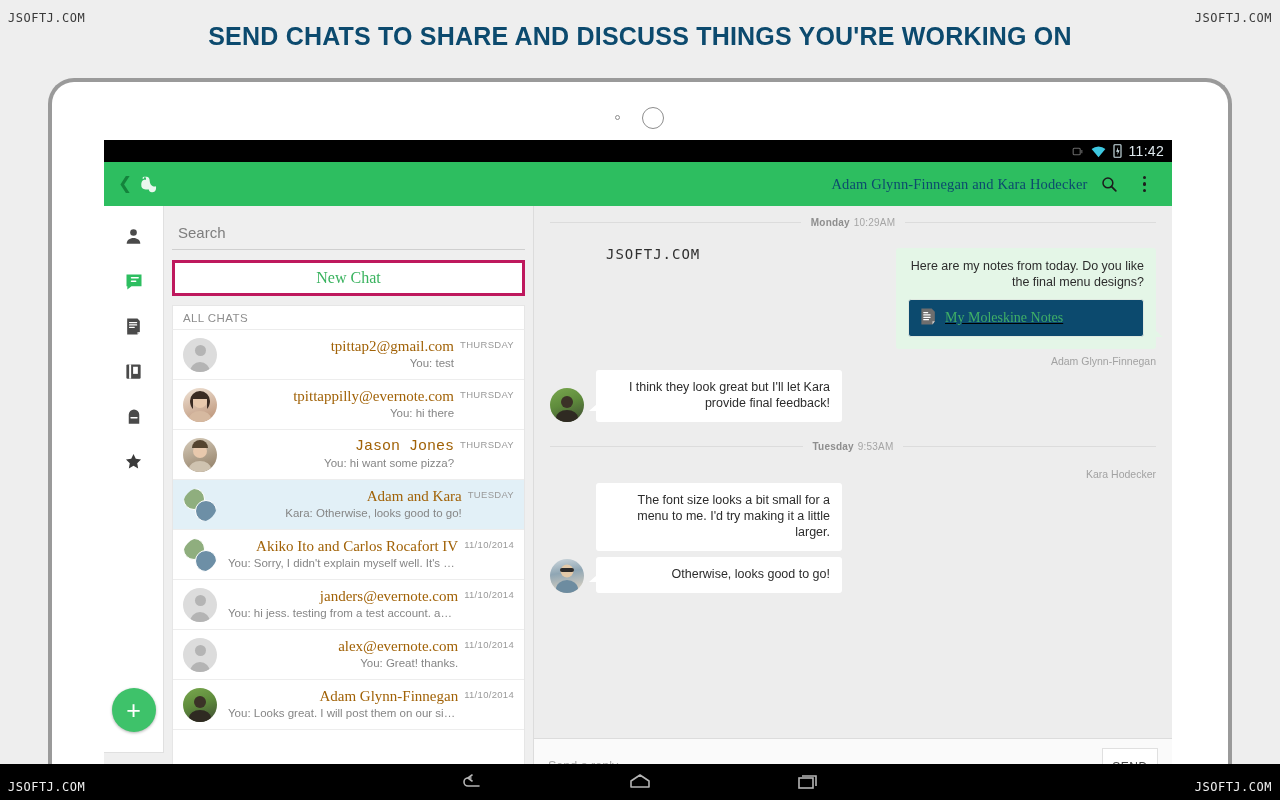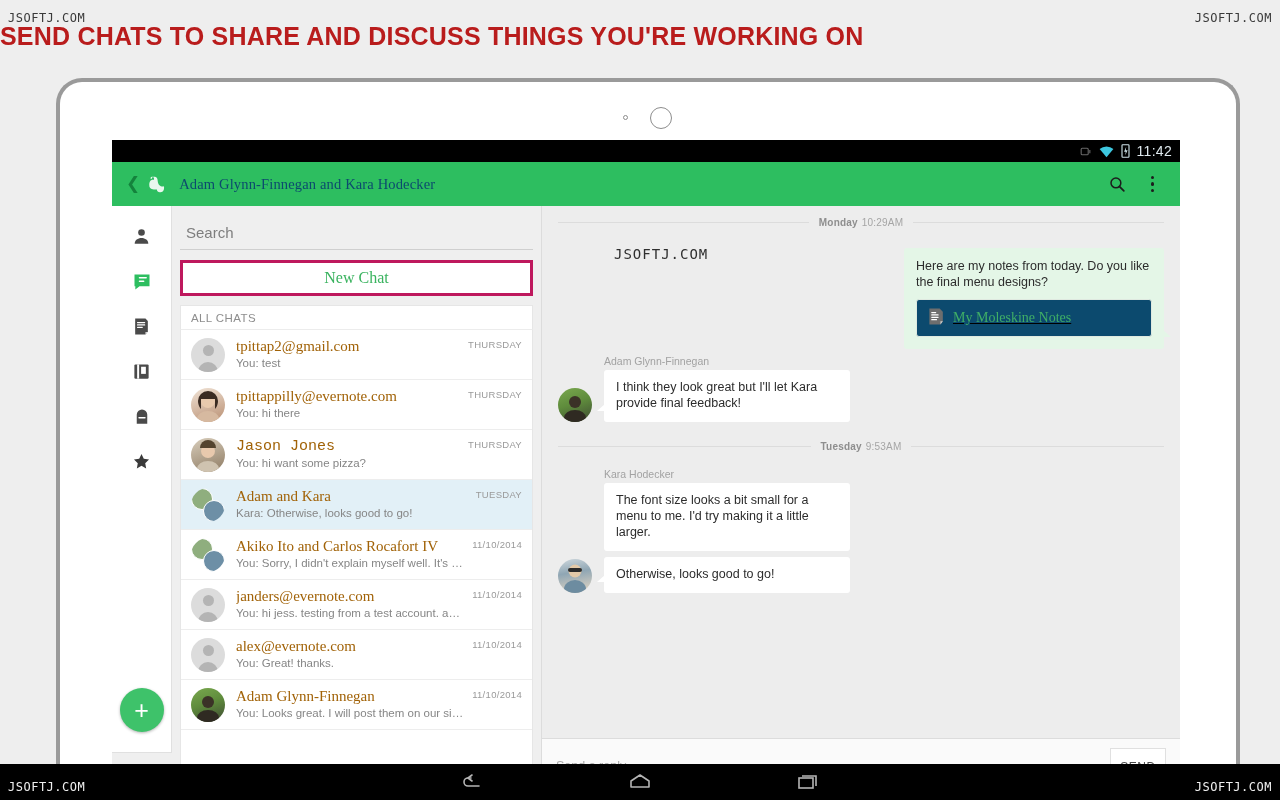--- a/index.html
+++ b/index.html
@@ -6,44 +6,45 @@
   html, body { width: 1280px; height: 800px; overflow: hidden; }
   body {
     font-family: "Liberation Sans", sans-serif;
     background: #eeeeee;
     position: relative;
   }
 
   
   .promo-headline {
     position: absolute; top: 22px; left: 0; width: 1280px;
-    text-align: left;
+    text-align: center;
     font-size: 25px; font-weight: bold; letter-spacing: 0.2px;
-    color: #b91c1c;
+    color: #0c4a6e;
     font-family: "Liberation Sans", sans-serif;
   }
   .wm {
     position: absolute;
     font-family: "DejaVu Sans Mono", monospace;
     font-size: 12px; letter-spacing: 0.5px; color: #3a3a3a;
     white-space: nowrap;
   }
   .wm-tl { top: 11px; left: 8px; }
   .wm-tr { top: 11px; right: 8px; }
   .wm-bl { bottom: 6px; left: 8px; color: #efefef; }
   .wm-br { bottom: 6px; right: 8px; color: #efefef; }
 
   
   .tablet {
-    position: absolute; left: 56px; top: 78px;
+    position: absolute; left: 48px; top: 78px;
     width: 1184px; height: 712px;
     border: 4px solid #9a9a9a;
     border-bottom: none;
     border-radius: 26px 26px 0 0;
     background: #ffffff;
+    text-align: right;
   }
   .bezel-top { position: absolute; top: 0; left: 0; width: 100%; height: 58px; }
   .cam-dot {
     position: absolute; top: 33px; left: 50%; margin-left: -25px;
     width: 5px; height: 5px; border-radius: 50%;
     border: 1px solid #8d8d8d;
   }
   .cam-lens {
     position: absolute; top: 25px; left: 50%; margin-left: 2px;
     width: 22px; height: 22px; border-radius: 50%;

